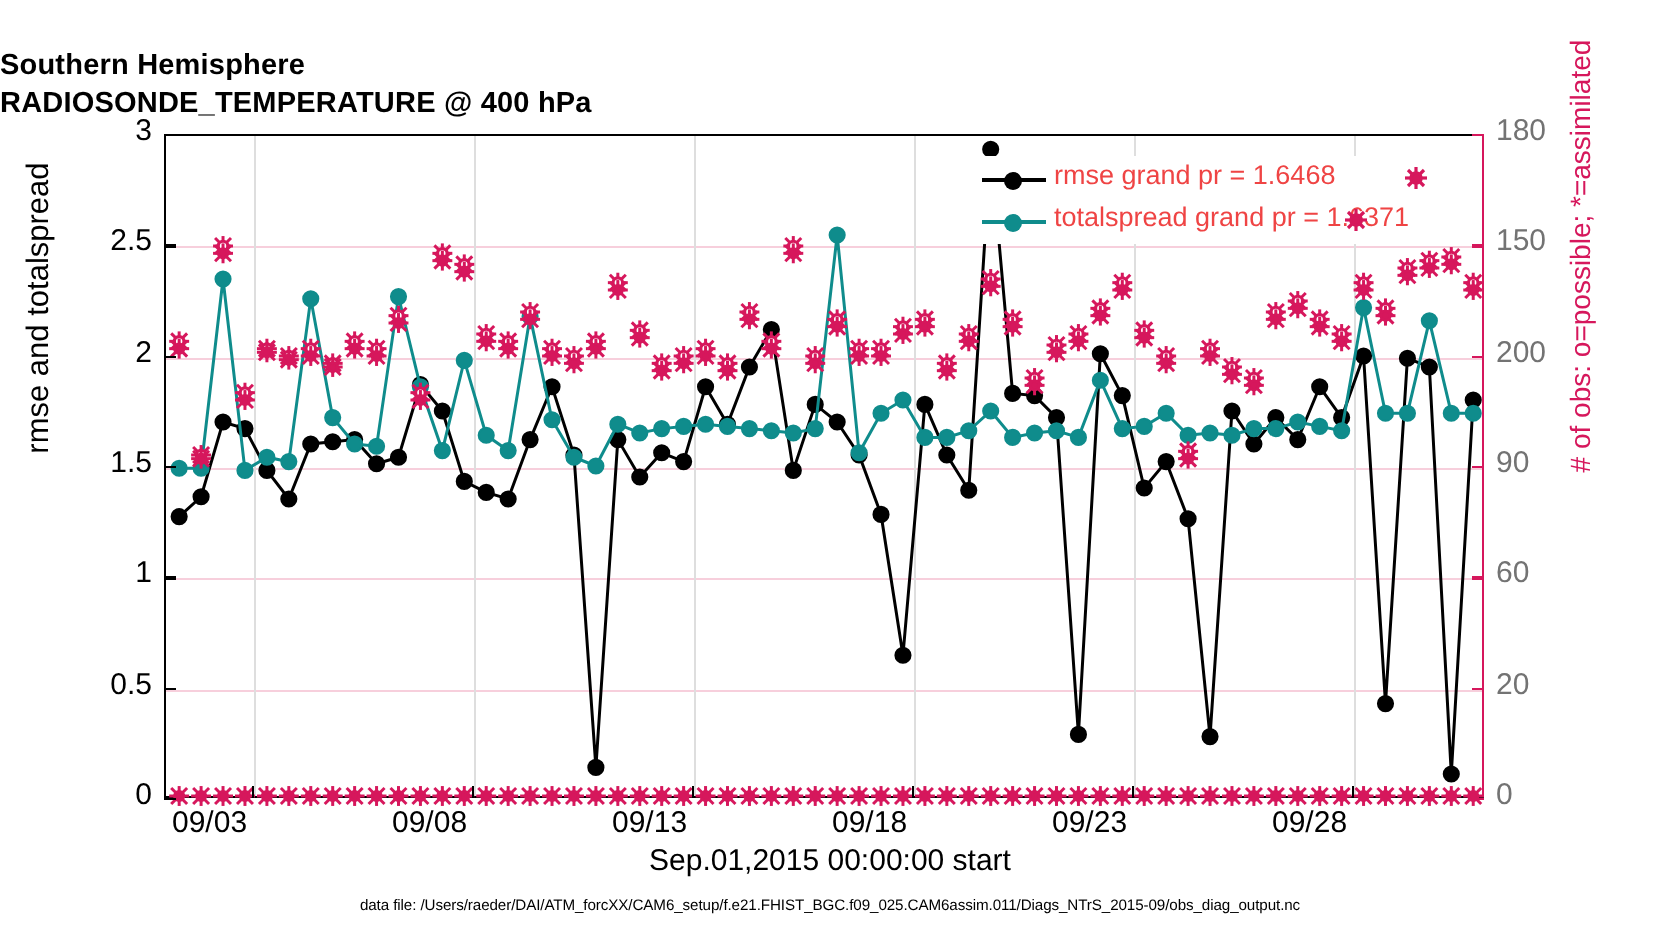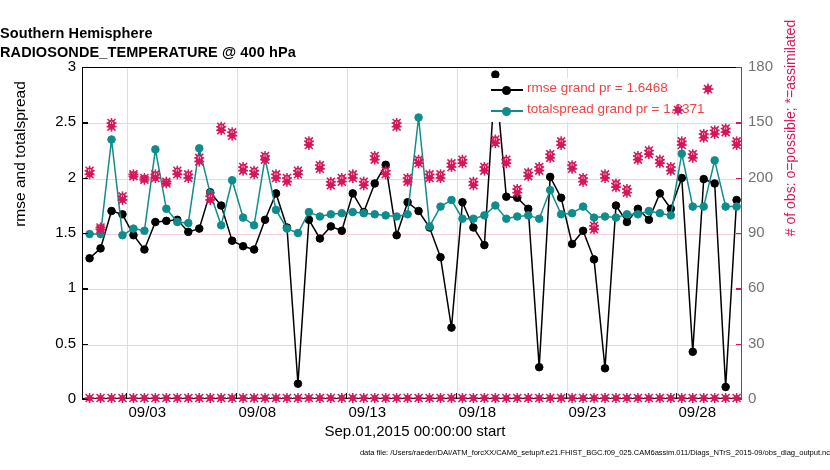--- a/index.html
+++ b/index.html
@@ -47,21 +47,21 @@
     font-size:15px;color:#737373;
     white-space:nowrap;
   }
   .tickmark-l{position:absolute;width:6px;height:1.3px;background:#000;left:82px;}
   .tickmark-r{position:absolute;width:6px;height:1.3px;background:#d6175c;left:736px;}
   .tickmark-x{position:absolute;height:6px;width:1.3px;background:#000;top:393px;}
 
   .xlabel{
     position:absolute;
     font-size:15px;color:#000;
-    text-align:right;white-space:nowrap;
+    text-align:left;white-space:nowrap;
     top:403px;
   }
 
   .axis-title-left{
     position:absolute;
     left:-160px;top:145px;
     width:360px;
     transform:rotate(-90deg);
     transform-origin:center center;
     text-align:center;
@@ -77,21 +77,21 @@
     text-align:center;
     font-size:14px;color:#d6175c;
     white-space:nowrap;
   }
   .xaxis-title{
     position:absolute;left:0;top:422px;width:830px;
     text-align:center;font-size:15px;color:#000;
   }
   .footer{
     position:absolute;left:0;top:448px;width:830px;
-    text-align:right;font-size:7.6px;color:#000;
+    text-align:center;font-size:7.6px;color:#000;
     font-family:"Liberation Sans", sans-serif;
     letter-spacing:-0.05px;
   }
 
   
   #legend{
     position:absolute;
     left:488px;top:78px;
     width:232px;height:42px;
     background:#ffffff;
@@ -1547,21 +1547,21 @@
       <div class="ylabel-l" style="top: 223px; left: 34px; width: 42px;">1.5</div>
       <div class="tickmark-l" style="top: 177.667px;"></div>
       <div class="ylabel-l" style="top: 167.667px; left: 34px; width: 42px;">2</div>
       <div class="tickmark-l" style="top: 122.333px;"></div>
       <div class="ylabel-l" style="top: 112.333px; left: 34px; width: 42px;">2.5</div>
       <div class="tickmark-l" style="top: 67px;"></div>
       <div class="ylabel-l" style="top: 57px; left: 34px; width: 42px;">3</div>
       <div class="tickmark-r" style="top: 399px;"></div>
       <div class="ylabel-r" style="top: 389px; left: 748px;">0</div>
       <div class="tickmark-r" style="top: 343.667px;"></div>
-      <div class="ylabel-r" style="top: 333.667px; left: 748px;">30</div>
+      <div class="ylabel-r" style="top: 333.667px; left: 748px;">20</div>
       <div class="tickmark-r" style="top: 288.333px;"></div>
       <div class="ylabel-r" style="top: 278.333px; left: 748px;">60</div>
       <div class="tickmark-r" style="top: 233px;"></div>
       <div class="ylabel-r" style="top: 223px; left: 748px;">90</div>
       <div class="tickmark-r" style="top: 177.667px;"></div>
       <div class="ylabel-r" style="top: 167.667px; left: 748px;">200</div>
       <div class="tickmark-r" style="top: 122.333px;"></div>
       <div class="ylabel-r" style="top: 112.333px; left: 748px;">150</div>
       <div class="tickmark-r" style="top: 67px;"></div>
       <div class="ylabel-r" style="top: 57px; left: 748px;">180</div>

